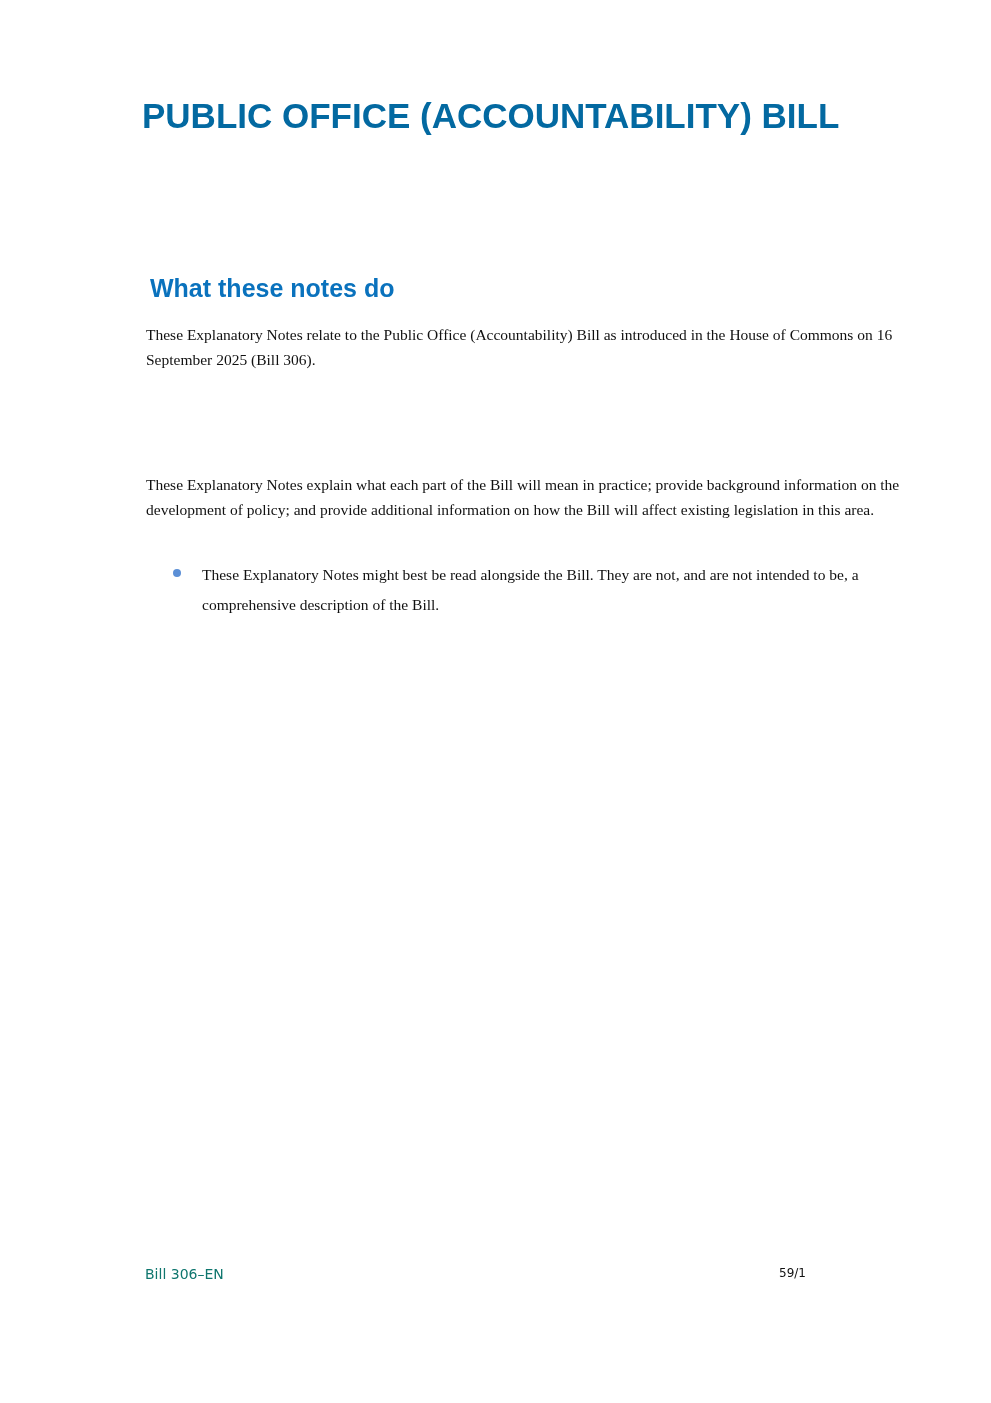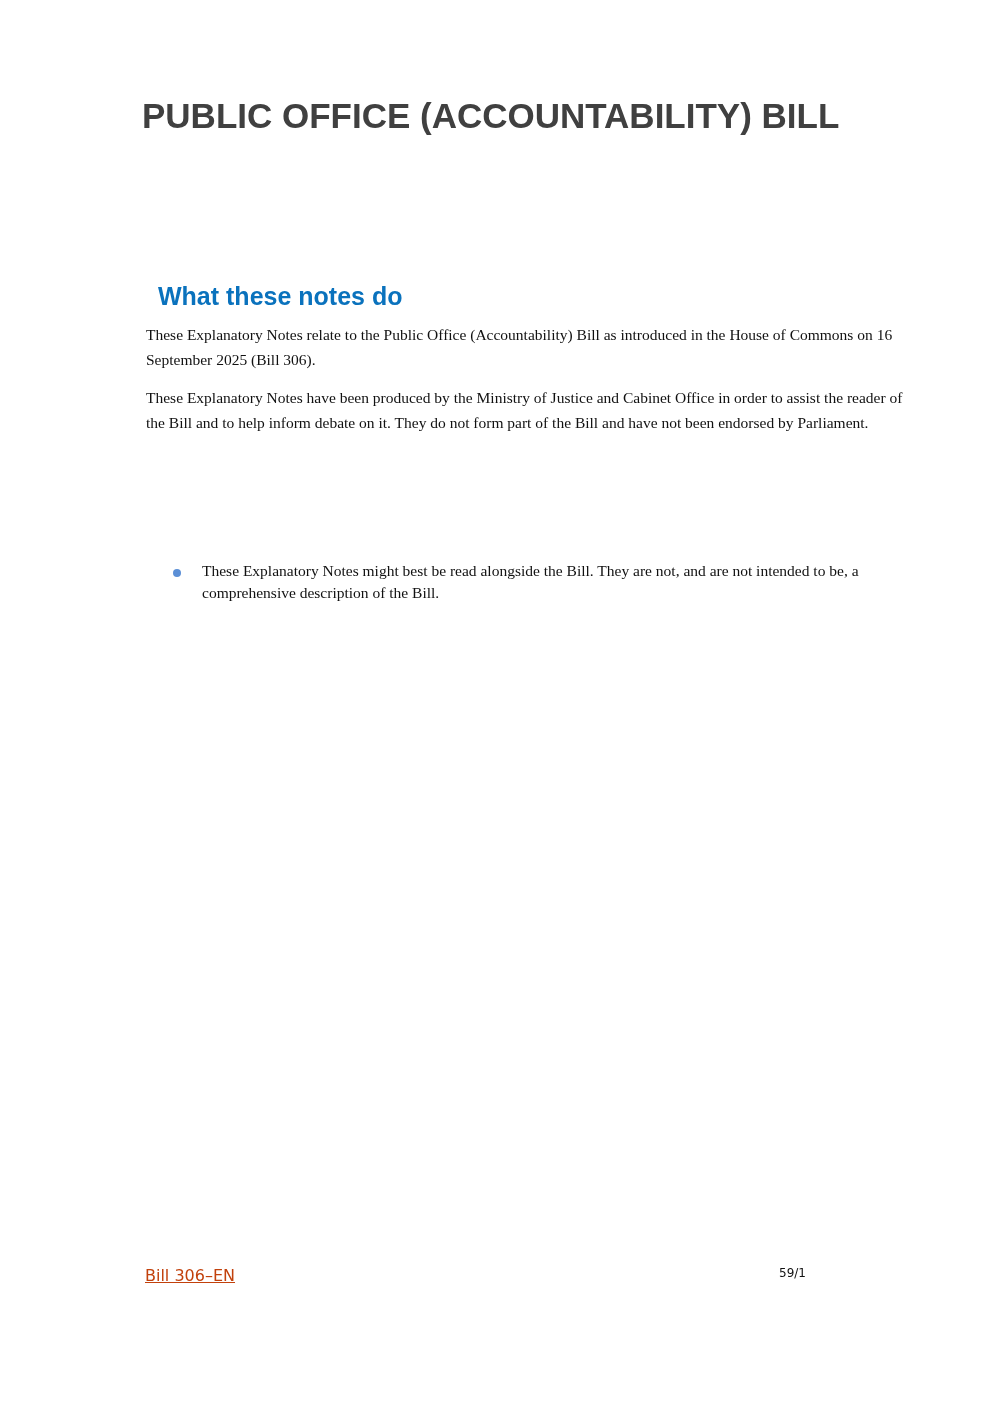--- a/index.html
+++ b/index.html
@@ -1,69 +1,69 @@
 <!DOCTYPE html>
 <html><head>
 <meta charset="utf-8">
 <style>
   html, body { margin: 0; padding: 0; background: #ffffff; }
   body { width: 991px; height: 1403px; position: relative; overflow: hidden; }
   .page { position: absolute; left: 0; top: 0; width: 991px; height: 1403px; }
   .title {
     position: absolute; left: 142px; top: 96px;
     font-family: "Liberation Sans", sans-serif; font-weight: bold;
-    font-size: 35px; color: #404040; margin: 0; white-space: nowrap; letter-spacing: 0px; text-align: center;
+    font-size: 35px; color: #0369a1; margin: 0; white-space: nowrap; letter-spacing: 0px; text-align: center;
   }
   .subtitle {
     position: absolute; left: 142px; top: 155px;
     font-family: "Liberation Sans", sans-serif; font-weight: normal;
     font-size: 35px; color: #000; margin: 0; white-space: nowrap;
   }
   .section-heading {
     position: absolute; left: 142px; top: 266px;
     font-family: "Liberation Sans", sans-serif; font-weight: bold;
-    font-size: 25px; margin: 16px; white-space: nowrap;
+    font-size: 25px; margin: 8px; white-space: nowrap;
   }
   .body-text {
     position: absolute; left: 142px; width: 760px;
     font-family: "Liberation Serif", serif; font-size: 15.5px; line-height: 25px;
     color: #111; margin: 4px;
   }
   .p1 { top: 318px; }
   .p2 { top: 381px; }
   .p3 { top: 468px; }
   .bullet-item {
     position: absolute; left: 142px; top: 560px; width: 760px;
   }
   .bullet-dot {
     position: absolute; left: 31px; top: 9px; width: 8px; height: 8px; border-radius: 50%;
   }
   .bullet-text {
     position: absolute; left: 60px; width: 680px;
-    font-family: "Liberation Serif", serif; font-size: 15.5px; line-height: 22px; color: #111; margin: 0;
+    font-family: "Liberation Serif", serif; font-size: 15.5px; line-height: 30px; color: #111; margin: 0;
   }
   .footer-left {
     position: absolute; left: 145px; top: 1266px;
-    font-family: "DejaVu Sans", sans-serif; font-size: 16px; color: #c2410c; text-decoration: underline;
+    font-family: "DejaVu Sans", sans-serif; font-size: 14px; color: #0f766e;
   }
   .footer-right {
     position: absolute; left: 779px; top: 1266px;
     font-family: "DejaVu Sans", sans-serif; font-size: 12px; color: #111;
   }
 </style>
 </head>
 <body>
 
 <div class="page">
   <h1 class="title">PUBLIC OFFICE (ACCOUNTABILITY) BILL</h1>
 
   <h2 class="section-heading" style="color: rgb(10, 114, 189);">What these notes do</h2>
 
   <p class="body-text p1">These Explanatory Notes relate to the Public Office (Accountability) Bill as introduced in the House of Commons on 16 September 2025 (Bill 306).</p>
-  <p class="body-text p2">These Explanatory Notes have been produced by the Ministry of Justice and Cabinet Office in order to assist the reader of the Bill and to help inform debate on it. They do not form part of the Bill and have not been endorsed by Parliament.</p>
+  <p class="body-text p3">These Explanatory Notes explain what each part of the Bill will mean in practice; provide background information on the development of policy; and provide additional information on how the Bill will affect existing legislation in this area.</p>
 
   <div class="bullet-item">
     <span class="bullet-dot" style="background: rgb(91, 143, 214);"></span>
     <p class="bullet-text">These Explanatory Notes might best be read alongside the Bill. They are not, and are not intended to be, a comprehensive description of the Bill.</p>
   </div>
 
   <div class="footer-left">Bill 306–EN</div>
   <div class="footer-right">59/1</div>
 </div>
 

